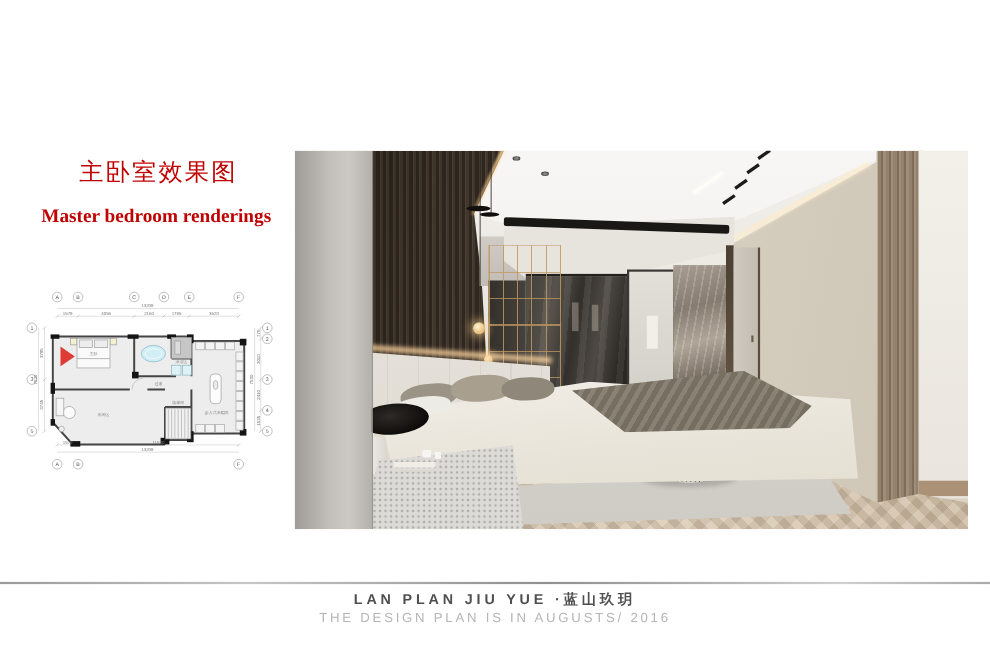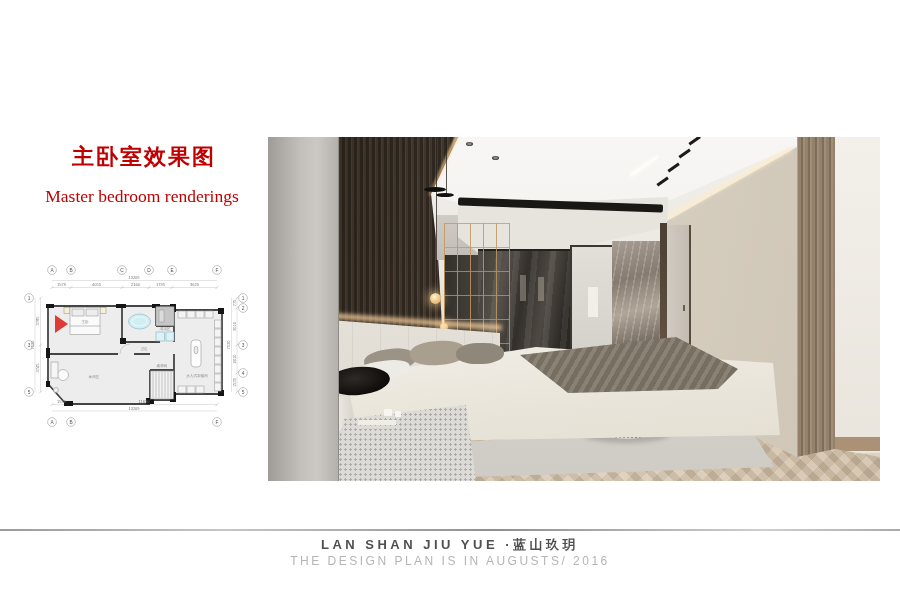--- a/index.html
+++ b/index.html
@@ -1,22 +1,22 @@
 <!DOCTYPE html>
 <html><head>
 <meta charset="utf-8">
 <style>
   html,body{margin:0;padding:0;background:#fff;}
   #page{position:relative;width:900px;height:591px;background:#fff;overflow:hidden;
         font-family:"Liberation Sans",sans-serif;}
   .abs{position:absolute;}
   
-  .title-zh{left:18px;top:142px;width:252px;text-align:center;font-size:22px;font-weight:700;
+  .title-zh{left:18px;top:142px;width:252px;text-align:center;font-size:22px;font-weight:400;
             letter-spacing:2px;color:#c00000;font-family:"Liberation Serif",serif;}
-  .title-en{left:4px;top:186px;width:276px;text-align:center;font-size:17.5px;font-weight:400;
+  .title-en{left:4px;top:186px;width:276px;text-align:center;font-size:17.5px;font-weight:700;
             color:#c00000;font-family:"Liberation Serif",serif;}
   
   .footer-line{left:0;top:529px;width:900px;height:2px;
      background:linear-gradient(90deg,#9a9a9a,#c6c6c6 25%,#8f8f8f 55%,#cfcfcf 85%,#aaa);}
   .brand{left:0;top:536px;width:900px;text-align:center;font-size:13px;font-weight:700;
          letter-spacing:3.5px;color:#4f4f4f;}
   .subtitle{left:0;top:554px;width:900px;text-align:center;font-size:12px;
             letter-spacing:2.5px;color:#b5b5b5;}
   
   .plan{left:22px;top:254px;width:240px;height:192px;}
@@ -310,15 +310,15 @@
     <div class="p p-lampdisc"></div>
     <div class="p p-conelamp"></div>
     <div class="p full p-bench"></div>
     <div class="p p-books"></div>
     <div class="p cup" style="left:116px;top:272px;width:8px;height:7px;"></div>
     <div class="p cup" style="left:127px;top:274px;width:6px;height:6px;"></div>
     <div class="p p-column"></div>
   </div>
 
   <div class="abs footer-line"></div>
-  <div class="abs brand">LAN SHAN JIU YUE ·蓝山玖玥</div>
+  <div class="abs brand">LAN PLAN JIU YUE ·蓝山玖玥</div>
   <div class="abs subtitle">THE DESIGN PLAN IS IN AUGUSTS/ 2016</div>
 </div>
 
 </body></html>

